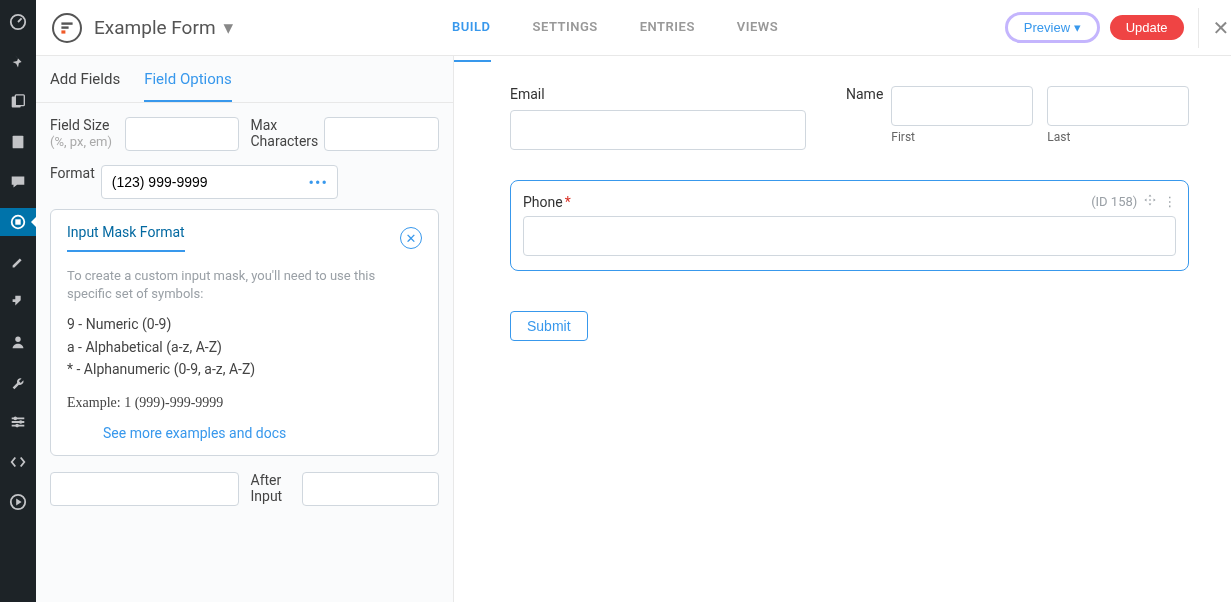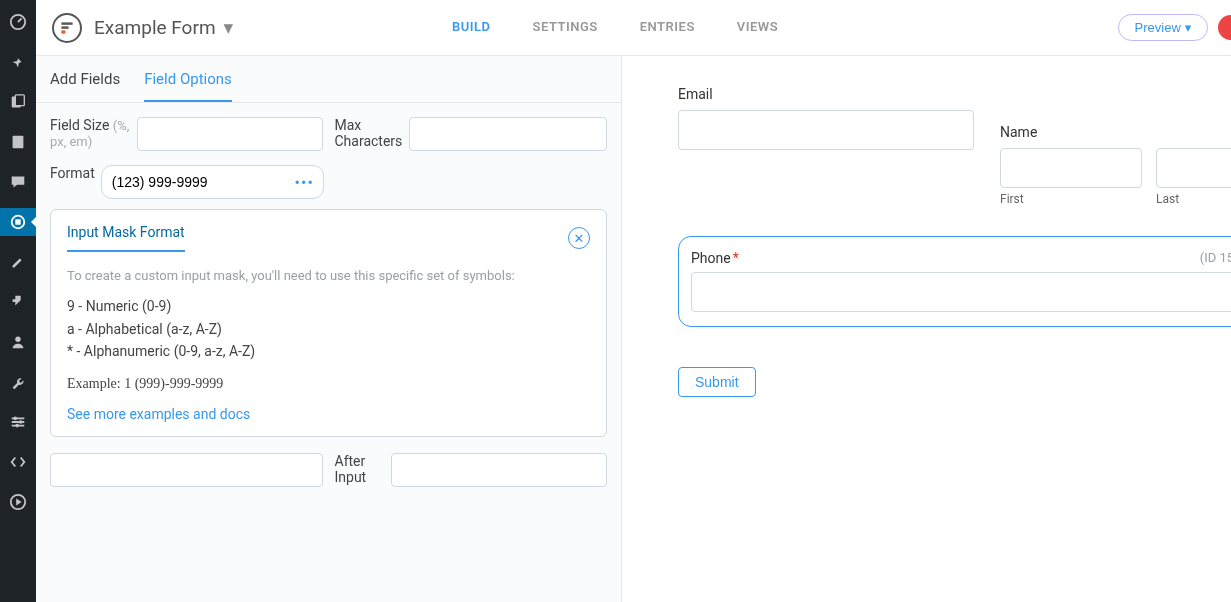--- a/index.html
+++ b/index.html
@@ -25,27 +25,27 @@
 .brand-icon svg { width: 16px; height: 16px; }
 .form-title { color: #555; font-size: 19px; font-weight: 400; display: flex; align-items: center; gap: 8px; }
 .form-title .caret { color: #888; }
 
 .main-tabs { display: flex; gap: 42px; flex: 1; }
 .main-tab { color: #999; font-size: 13px; font-weight: 600; letter-spacing: 0.5px; padding: 26px 0; cursor: pointer; border-bottom: 2px solid transparent; }
 .main-tab.active { color: #3898ec; border-bottom-color: #3898ec; }
 
 .top-actions { display: flex; align-items: center; gap: 10px; }
 .btn { border-radius: 16px; padding: 5px 16px; font-size: 13px; cursor: pointer; display: inline-flex; align-items: center; gap: 4px; }
-.btn-outline { border: 1px solid #c4b5fd; color: #3898ec; background: #fff; }
+.btn-outline { border: 3px solid #c4b5fd; color: #3898ec; background: #fff; }
 .btn-primary { border: none; background: #ef4444; color: #fff; }
 .close-x { color: #888; font-size: 20px; cursor: pointer; padding-left: 14px; border-left: 1px solid #e8e8e8; margin-left: 4px; height: 40px; display: flex; align-items: center; }
 
 
 .body-split { flex: 1; display: flex; overflow: hidden; }
-.side-panel { width: 586px; background: #fafbfc; border-right: 1px solid #e8e8e8; overflow-y: auto; }
+.side-panel { width: 418px; background: #fafbfc; border-right: 1px solid #e8e8e8; overflow-y: auto; }
 .panel-tabs { display: flex; gap: 24px; padding: 0 14px; border-bottom: 1px solid #e8e8e8; }
 .panel-tab { padding: 14px 0 12px; color: #444; font-size: 15px; cursor: pointer; border-bottom: 2px solid transparent; }
 .panel-tab.active { color: #3898ec; border-bottom-color: #3898ec; }
 
 .panel-body { padding: 14px; }
 .row { display: flex; gap: 12px; margin-bottom: 14px; }
 .col { flex: 1; display: flex; flex-direction: row; gap: 6px; }
 .lbl { color: #444; font-size: 14px; }
 .lbl .hint { color: #aaa; font-size: 13px; }
 .input { border: 1px solid #d0d7de; border-radius: 4px; height: 34px; padding: 0 10px; font-size: 14px; background: #fff; width: 100%; }
@@ -53,37 +53,37 @@
 .input-wrap .dots-btn { position: absolute; right: 6px; top: 50%; transform: translateY(-50%); color: #3898ec; font-size: 16px; letter-spacing: 1px; cursor: pointer; padding: 4px; }
 
 .popover { border: 1px solid #d0d7de; border-radius: 6px; background: #fff; margin-top: 10px; padding: 14px 16px; position: relative; }
 .popover-header { display: flex; align-items: center; justify-content: space-between; border-bottom: 1px solid transparent; }
 .pop-tab { display:inline-block; color: #0369a1; font-size: 14px; padding-bottom: 10px; border-bottom: 2px solid #3898ec; }
 .pop-close { width: 22px; height: 22px; border: 1px solid #3898ec; border-radius: 50%; color: #3898ec; display: flex; align-items: center; justify-content: center; font-size: 13px; cursor: pointer; }
 .pop-desc { color: #9aa0a6; font-size: 13px; margin: 14px 0 10px; line-height: 1.4; }
 .sym-list { margin: 10px 0 14px; }
 .sym-list div { color: #444; font-size: 14px; line-height: 1.6; }
 .pop-example { color: #444; font-size: 14px; margin-bottom: 14px; font-family: Liberation Serif, serif; }
-.pop-link { color: #3898ec; font-size: 14px; cursor: pointer; }
+.pop-link { color: #3898ec; font-size: 14px; cursor: pointer; margin-left: 36px; }
 .help-icon { color:#aaa; font-size: 12px; }
 
 
 .preview { flex: 1; padding: 30px 56px; }
-.pv-row { display: flex; gap: 26px; margin-bottom: 30px; }
+.pv-row { display: flex; gap: 40px; margin-bottom: 30px; }
 .pv-field { display: flex; flex-direction: column; gap: 8px; }
 .pv-label { color: #333; font-size: 14px; }
 .pv-input { border: 1px solid #d0d7de; border-radius: 4px; height: 40px; background: #fff; }
 .pv-sublabel { color: #666; font-size: 12px; margin-top: 4px; }
 
 .pv-email { width: 296px; }
-.pv-name-col { display:flex; flex-direction:column;margin-top:38px; }
+.pv-name-col { display:flex; flex-direction:row; }
 .pv-name-inputs { display:flex; gap: 14px; }
 .pv-name-first, .pv-name-last { width: 142px; display:flex; flex-direction:column; }
 
-.pv-selected { border: 1px solid #3898ec; border-radius: 13px; padding: 12px 12px 14px; position: relative; margin-bottom: 40px; }
+.pv-selected { border: 1px solid #3898ec; border-radius: 8px; padding: 12px 12px 14px; position: relative; margin-bottom: 40px; }
 .pv-sel-head { display: flex; align-items: center; justify-content: space-between; margin-bottom: 6px; }
 .pv-phone-label .req { color: #d93025; margin-left: 2px; }
 .pv-id-group { display:flex; align-items:center; gap: 6px; color: #9aa0a6; font-size: 13px; margin-left: 24px; }
 .pv-drag, .pv-more { cursor: pointer; color: #9aa0a6; }
 .pv-full-input { border: 1px solid #d0d7de; border-radius: 4px; height: 40px; width: 100%; background: #fff; }
 
 .pv-submit { border: 1px solid #3898ec; color: #3898ec; background: #fff; border-radius: 4px; padding: 6px 16px; font-size: 14px; cursor: pointer; }
 </style>
 </head>
 <body>
@@ -215,21 +215,21 @@
             </div>
             <div class="col">
               <div class="lbl">Max Characters</div>
               <input class="input" value="" style="">
             </div>
           </div>
 
           <div class="col" style="margin-bottom:5px;">
             <div class="lbl">Format</div>
             <div class="input-wrap">
-              <input class="input" style="padding-right: 30px; border-radius: 11px;" value="(123) 999-9999">
+              <input class="input" style="padding-right: 44px;" value="(123) 999-9999">
               <span class="dots-btn">•••</span>
             </div>
           </div>
 
           <div class="popover">
             <div class="popover-header">
               <span class="pop-tab">Input Mask Format</span>
               <span class="pop-close">✕</span>
             </div>
             <div class="pop-desc">To create a custom input mask, you'll need to use this specific set of symbols:</div>

